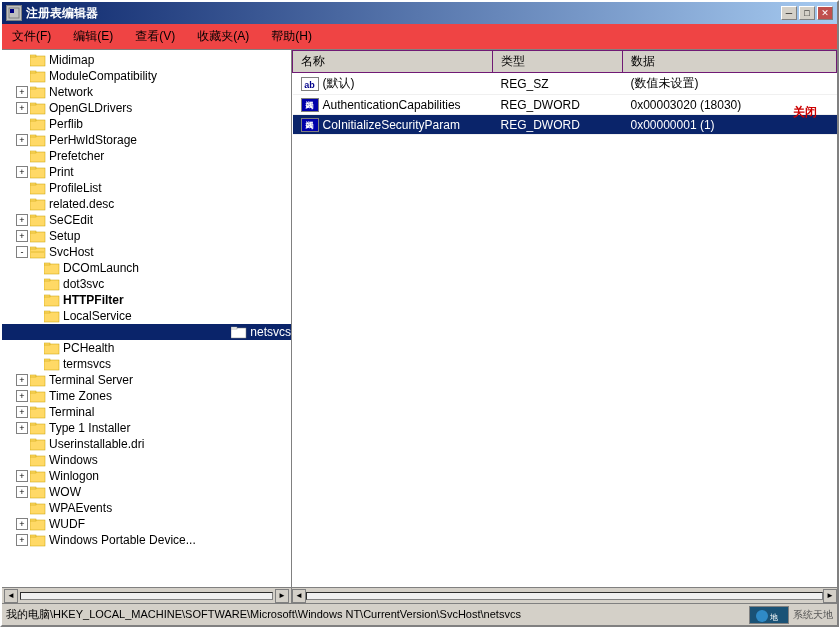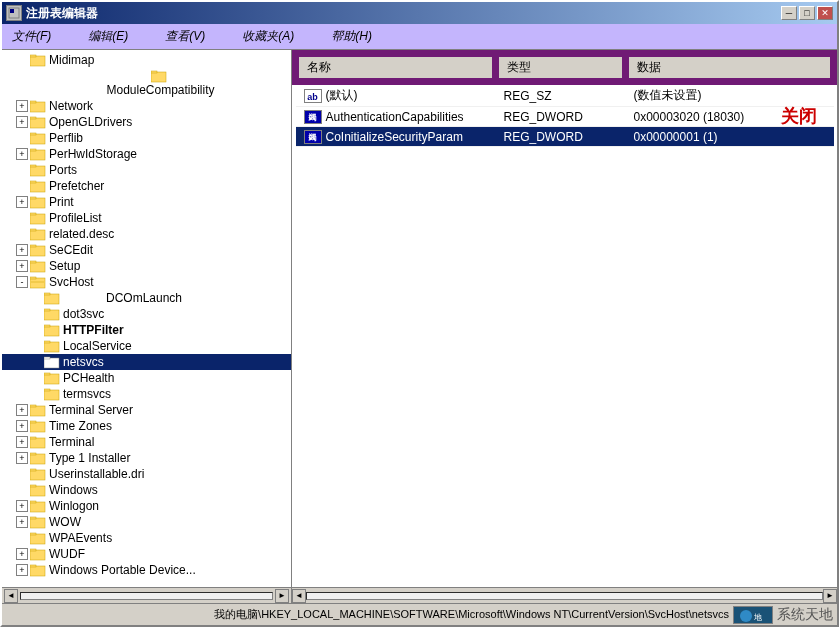--- a/index.html
+++ b/index.html
@@ -63,27 +63,26 @@
       justify-content: center;
       font-size: 9px;
       cursor: pointer;
       color: #000;
     }
     .titlebar-btn.close {
       background: #c0504d;
       color: #fff;
     }
     .menubar {
-      background: #c4b5fd;
+      background: #ef4444;
       padding: 2px 4px;
       display: flex;
-      gap: 25px;
+      gap: 10px;
       border-bottom: 1px solid #808080;
       flex-shrink: 0;
-      font-style: italic;
     }
     .menubar-item {
       padding: 2px 6px;
       cursor: pointer;
       font-size: 12px;
     }
     .main-content {
       display: flex;
       flex: 1;
       overflow: hidden;
@@ -139,21 +138,21 @@
       height: 14px;
     }
     
     .reg-table {
       width: 100%;
       border-collapse: collapse;
       font-size: 12px;
     }
     .reg-table thead th {
       background: #d4d0c8;
-      border: 7px solid #701a75;
+      border: 1px solid #701a75;
       padding: 2px 8px;
       text-align: left;
       font-weight: normal;
       cursor: pointer;
       white-space: nowrap;
     }
     .reg-table tbody td {
       padding: 2px 8px;
       border-bottom: 1px solid #f0f0f0;
       white-space: nowrap;
@@ -171,21 +170,20 @@
       padding: 0 4px;
       font-size: 11px;
       flex-shrink: 0;
       gap: 4px;
     }
     .statusbar-text {
       flex: 1;
       overflow: hidden;
       text-overflow: ellipsis;
       white-space: nowrap;
-      text-align: right;
     }
     
     .left-pane::-webkit-scrollbar,
     .right-pane::-webkit-scrollbar {
       width: 14px;
       height: 14px;
     }
     .left-pane::-webkit-scrollbar-thumb,
     .right-pane::-webkit-scrollbar-thumb {
       background: #c0c0c0;
@@ -271,21 +269,21 @@
         <div class="tree-item" style="padding-left: 28px;">
           <span class="folder-icon">
             <svg viewBox="0 0 16 14">
                 <rect x="0" y="3" width="15" height="10" fill="#ffd966" stroke="#c8a000" stroke-width="0.5"></rect>
                 <rect x="0" y="2" width="6" height="2" fill="#ffd966" stroke="#c8a000" stroke-width="0.5"></rect>
               </svg>
           </span>
           <span>Midimap</span>
         </div>
 
-        <div class="tree-item" style="padding-left: 28px; flex-direction: column;">
+        <div class="tree-item" style="padding-left: 28px;">
           <span class="folder-icon">
             <svg viewBox="0 0 16 14">
                 <rect x="0" y="3" width="15" height="10" fill="#ffd966" stroke="#c8a000" stroke-width="0.5"></rect>
                 <rect x="0" y="2" width="6" height="2" fill="#ffd966" stroke="#c8a000" stroke-width="0.5"></rect>
               </svg>
           </span>
           <span>ModuleCompatibility</span>
         </div>
 
         <div class="tree-item" style="padding-left: 14px;">
@@ -325,29 +323,20 @@
           <span class="expand-btn">+</span>
           <span class="folder-icon">
             <svg viewBox="0 0 16 14">
                 <rect x="0" y="3" width="15" height="10" fill="#ffd966" stroke="#c8a000" stroke-width="0.5"></rect>
                 <rect x="0" y="2" width="6" height="2" fill="#ffd966" stroke="#c8a000" stroke-width="0.5"></rect>
               </svg>
           </span>
           <span>PerHwIdStorage</span>
         </div>
 
-        <div class="tree-item" style="padding-left: 28px;">
-          <span class="folder-icon">
-            <svg viewBox="0 0 16 14">
-                <rect x="0" y="3" width="15" height="10" fill="#ffd966" stroke="#c8a000" stroke-width="0.5"></rect>
-                <rect x="0" y="2" width="6" height="2" fill="#ffd966" stroke="#c8a000" stroke-width="0.5"></rect>
-              </svg>
-          </span>
-          <span>Ports</span>
-        </div>
 
         <div class="tree-item" style="padding-left: 28px;">
           <span class="folder-icon">
             <svg viewBox="0 0 16 14">
                 <rect x="0" y="3" width="15" height="10" fill="#ffd966" stroke="#c8a000" stroke-width="0.5"></rect>
                 <rect x="0" y="2" width="6" height="2" fill="#ffd966" stroke="#c8a000" stroke-width="0.5"></rect>
               </svg>
           </span>
           <span>Prefetcher</span>
         </div>
@@ -410,21 +399,21 @@
           <span class="folder-icon">
             <svg viewBox="0 0 16 14">
                 <rect x="0" y="3" width="15" height="10" fill="#ffd966" stroke="#c8a000" stroke-width="0.5"></rect>
                 <rect x="0" y="2" width="6" height="2" fill="#ffd966" stroke="#c8a000" stroke-width="0.5"></rect>
                 <line x1="1" y1="7" x2="14" y2="7" stroke="#c8a000" stroke-width="0.5"></line>
               </svg>
           </span>
           <span>SvcHost</span>
         </div>
 
-        <div class="tree-item" style="padding-left: 42px; gap: 43px;">
+        <div class="tree-item" style="padding-left: 42px;">
           <span class="folder-icon">
             <svg viewBox="0 0 16 14">
                 <rect x="0" y="3" width="15" height="10" fill="#ffd966" stroke="#c8a000" stroke-width="0.5"></rect>
                 <rect x="0" y="2" width="6" height="2" fill="#ffd966" stroke="#c8a000" stroke-width="0.5"></rect>
               </svg>
           </span>
           <span>DCOmLaunch</span>
         </div>
 
         <div class="tree-item" style="padding-left: 42px;">
@@ -451,21 +440,21 @@
         <div class="tree-item" style="padding-left: 42px;">
           <span class="folder-icon">
             <svg viewBox="0 0 16 14">
                 <rect x="0" y="3" width="15" height="10" fill="#ffd966" stroke="#c8a000" stroke-width="0.5"></rect>
                 <rect x="0" y="2" width="6" height="2" fill="#ffd966" stroke="#c8a000" stroke-width="0.5"></rect>
               </svg>
           </span>
           <span>LocalService</span>
         </div>
 
-        <div class="tree-item selected" style="padding-left: 42px;">
+        <div class="tree-item selected" style="padding-left: 42px; justify-content: flex-end;">
           <span class="folder-icon">
             <svg viewBox="0 0 16 14">
                 <rect x="0" y="3" width="15" height="10" fill="#fff" stroke="#808080" stroke-width="0.5"></rect>
                 <rect x="0" y="2" width="6" height="2" fill="#fff" stroke="#808080" stroke-width="0.5"></rect>
               </svg>
           </span>
           <span>netsvcs</span>
         </div>
 
         <div class="tree-item" style="padding-left: 42px;">
@@ -647,21 +636,21 @@
                 <span style="display:inline-block;width:18px;height:14px;background:#0000aa;border:1px solid #808080;font-size:8px;font-weight:bold;color:#fff;text-align:center;line-height:14px;margin-right:4px;">蠲</span>
                 <span>CoInitializeSecurityParam</span>
               </span>
             </td>
             <td>REG_DWORD</td>
             <td>0x00000001 (1)</td>
           </tr>
         </tbody>
       </table>
 
-      <div style="position:absolute;top:54px;right:20px;color:#cc0000;font-size:18px;font-weight:bold;font-family:Arial;">关闭</div>
+      <div style="position:absolute;top:54px;right:20px;color:#cc0000;font-size:12px;font-weight:bold;font-family:Arial;">关闭</div>
     </div>
   </div>
 
   <div class="bottom-scrollbar">
     <div class="scrollbar-left">
       <div class="scroll-btn">◄</div>
       <div class="scroll-track"></div>
       <div class="scroll-btn">►</div>
     </div>
     <div class="scrollbar-right">
@@ -674,16 +663,16 @@
   <div class="statusbar">
     <span class="statusbar-text">我的电脑\HKEY_LOCAL_MACHINE\SOFTWARE\Microsoft\Windows NT\CurrentVersion\SvcHost\netsvcs</span>
     <div style="display:flex;align-items:center;gap:4px;">
       <div style="width:40px;height:18px;background:#d4d0c8;border:1px solid #808080;overflow:hidden;">
         <svg width="40" height="18" viewBox="0 0 40 18">
           <rect width="40" height="18" fill="#1a5276"></rect>
           <circle cx="12" cy="9" r="6" fill="#3498db" opacity="0.8"></circle>
           <text x="20" y="13" font-size="8" fill="#fff" font-family="Arial">地</text>
         </svg>
       </div>
-      <span style="font-size:14px;color:#555;text-align:center;">系统天地</span>
+      <span style="font-size:10px;color:#555;text-align:center;">系统天地</span>
     </div>
   </div>
 </div>
 
 </body></html>

